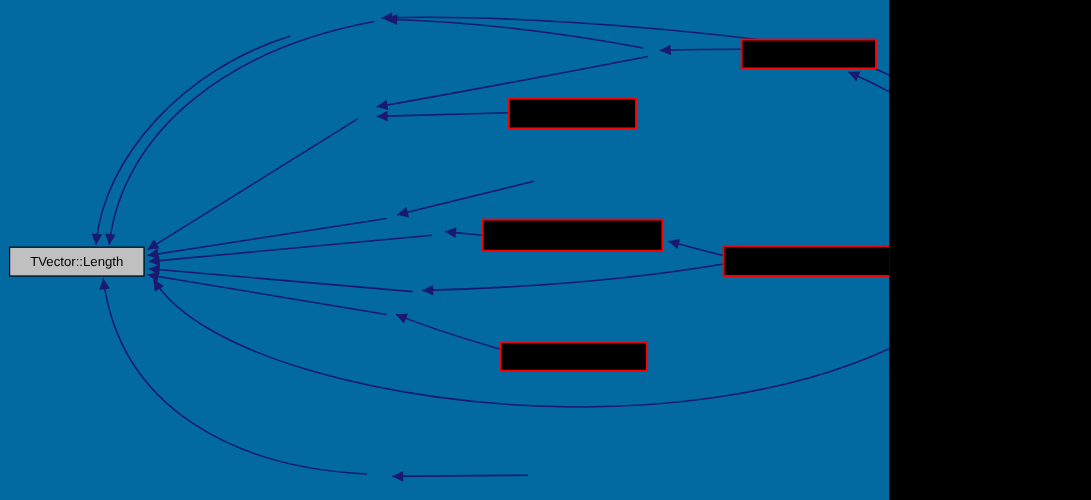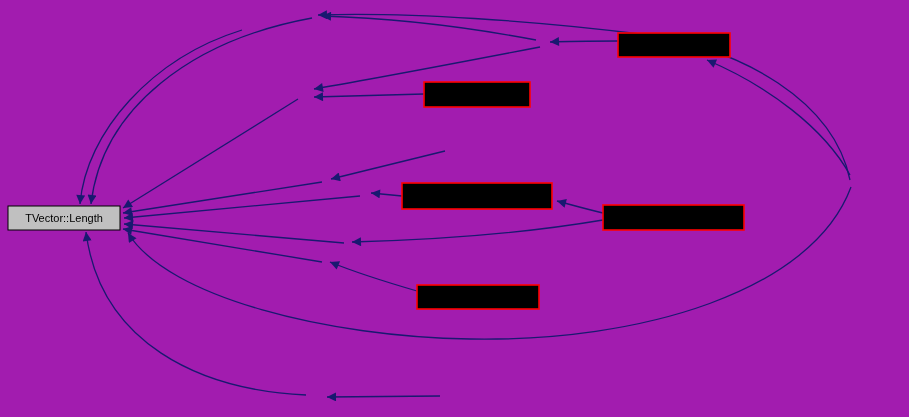--- a/index.html
+++ b/index.html
@@ -2,23 +2,23 @@
 <html><head>
 <meta charset="utf-8">
 <style>
   html, body {
     margin: 0;
     padding: 0;
     background: #000000;
   }
   .canvas {
     position: relative;
-    width: 909px;
+    width: 741px;
     height: 417px;
-    background: #a21caf;
+    background: #0369a1;
     overflow: hidden;
     font-family: "Liberation Sans", sans-serif;
   }
   svg { display: block; }
   .edge {
     fill: none;
     stroke: #191970;
     stroke-width: 1.3;
   }
   .hl-node {

